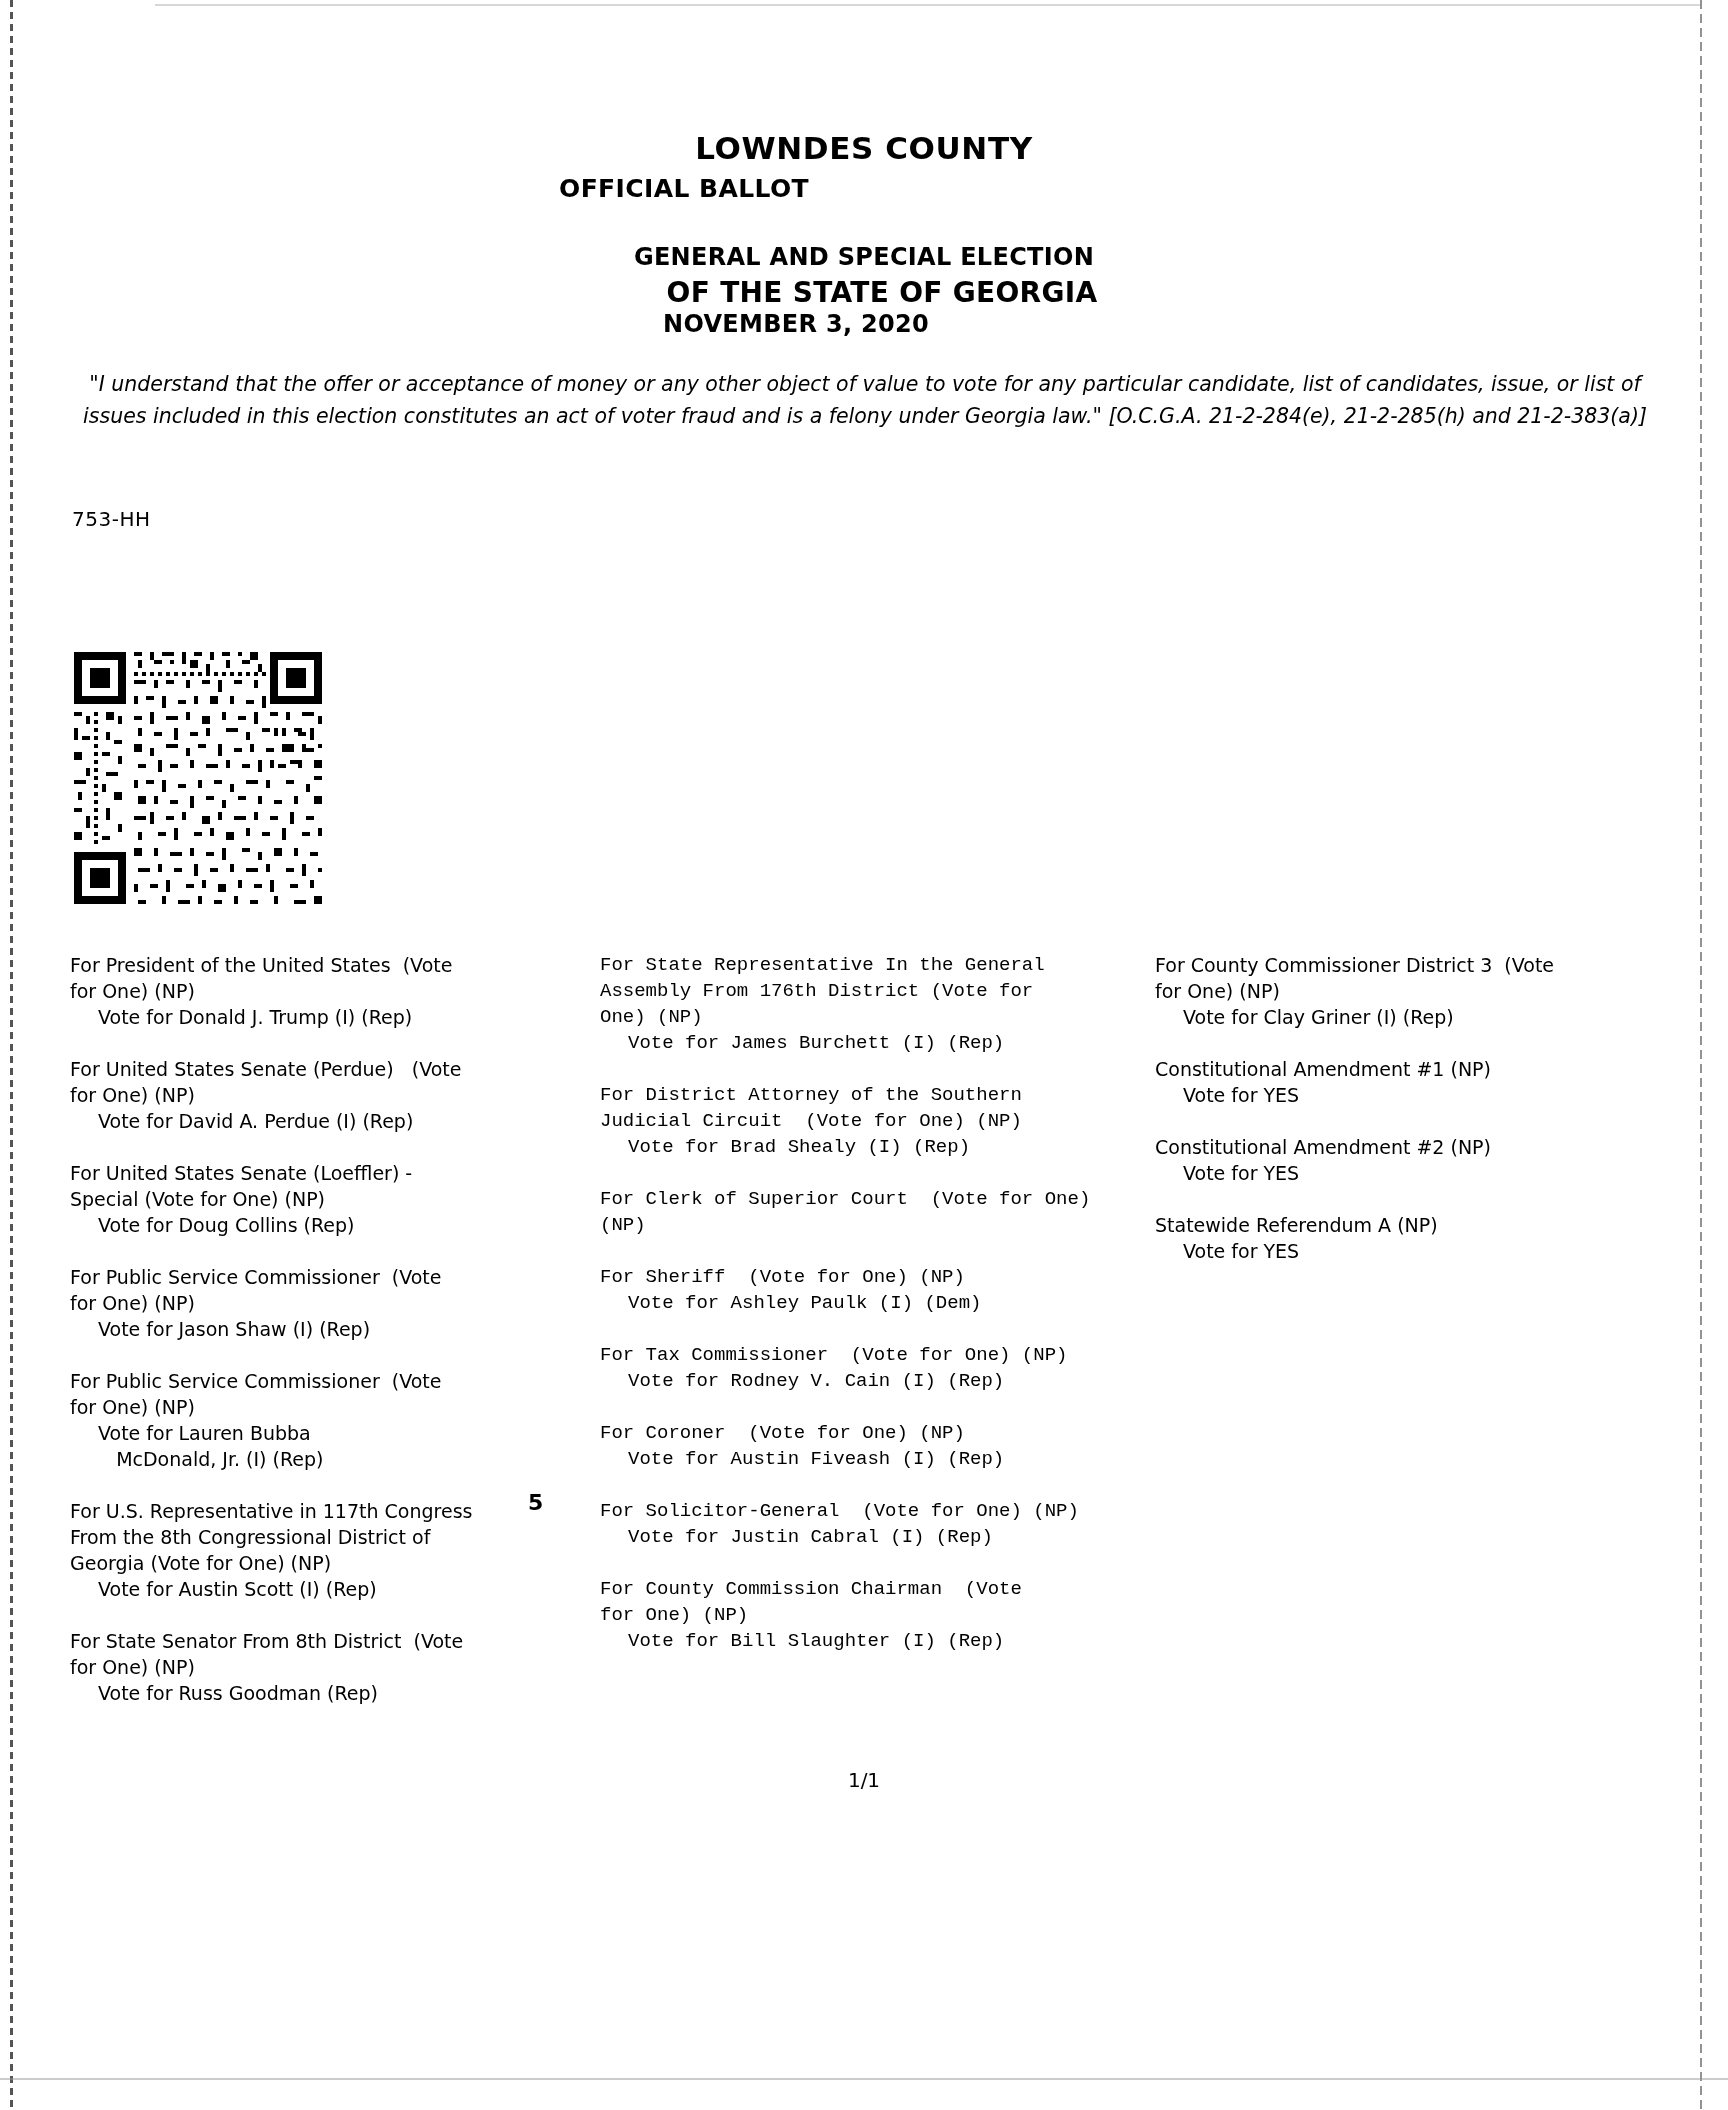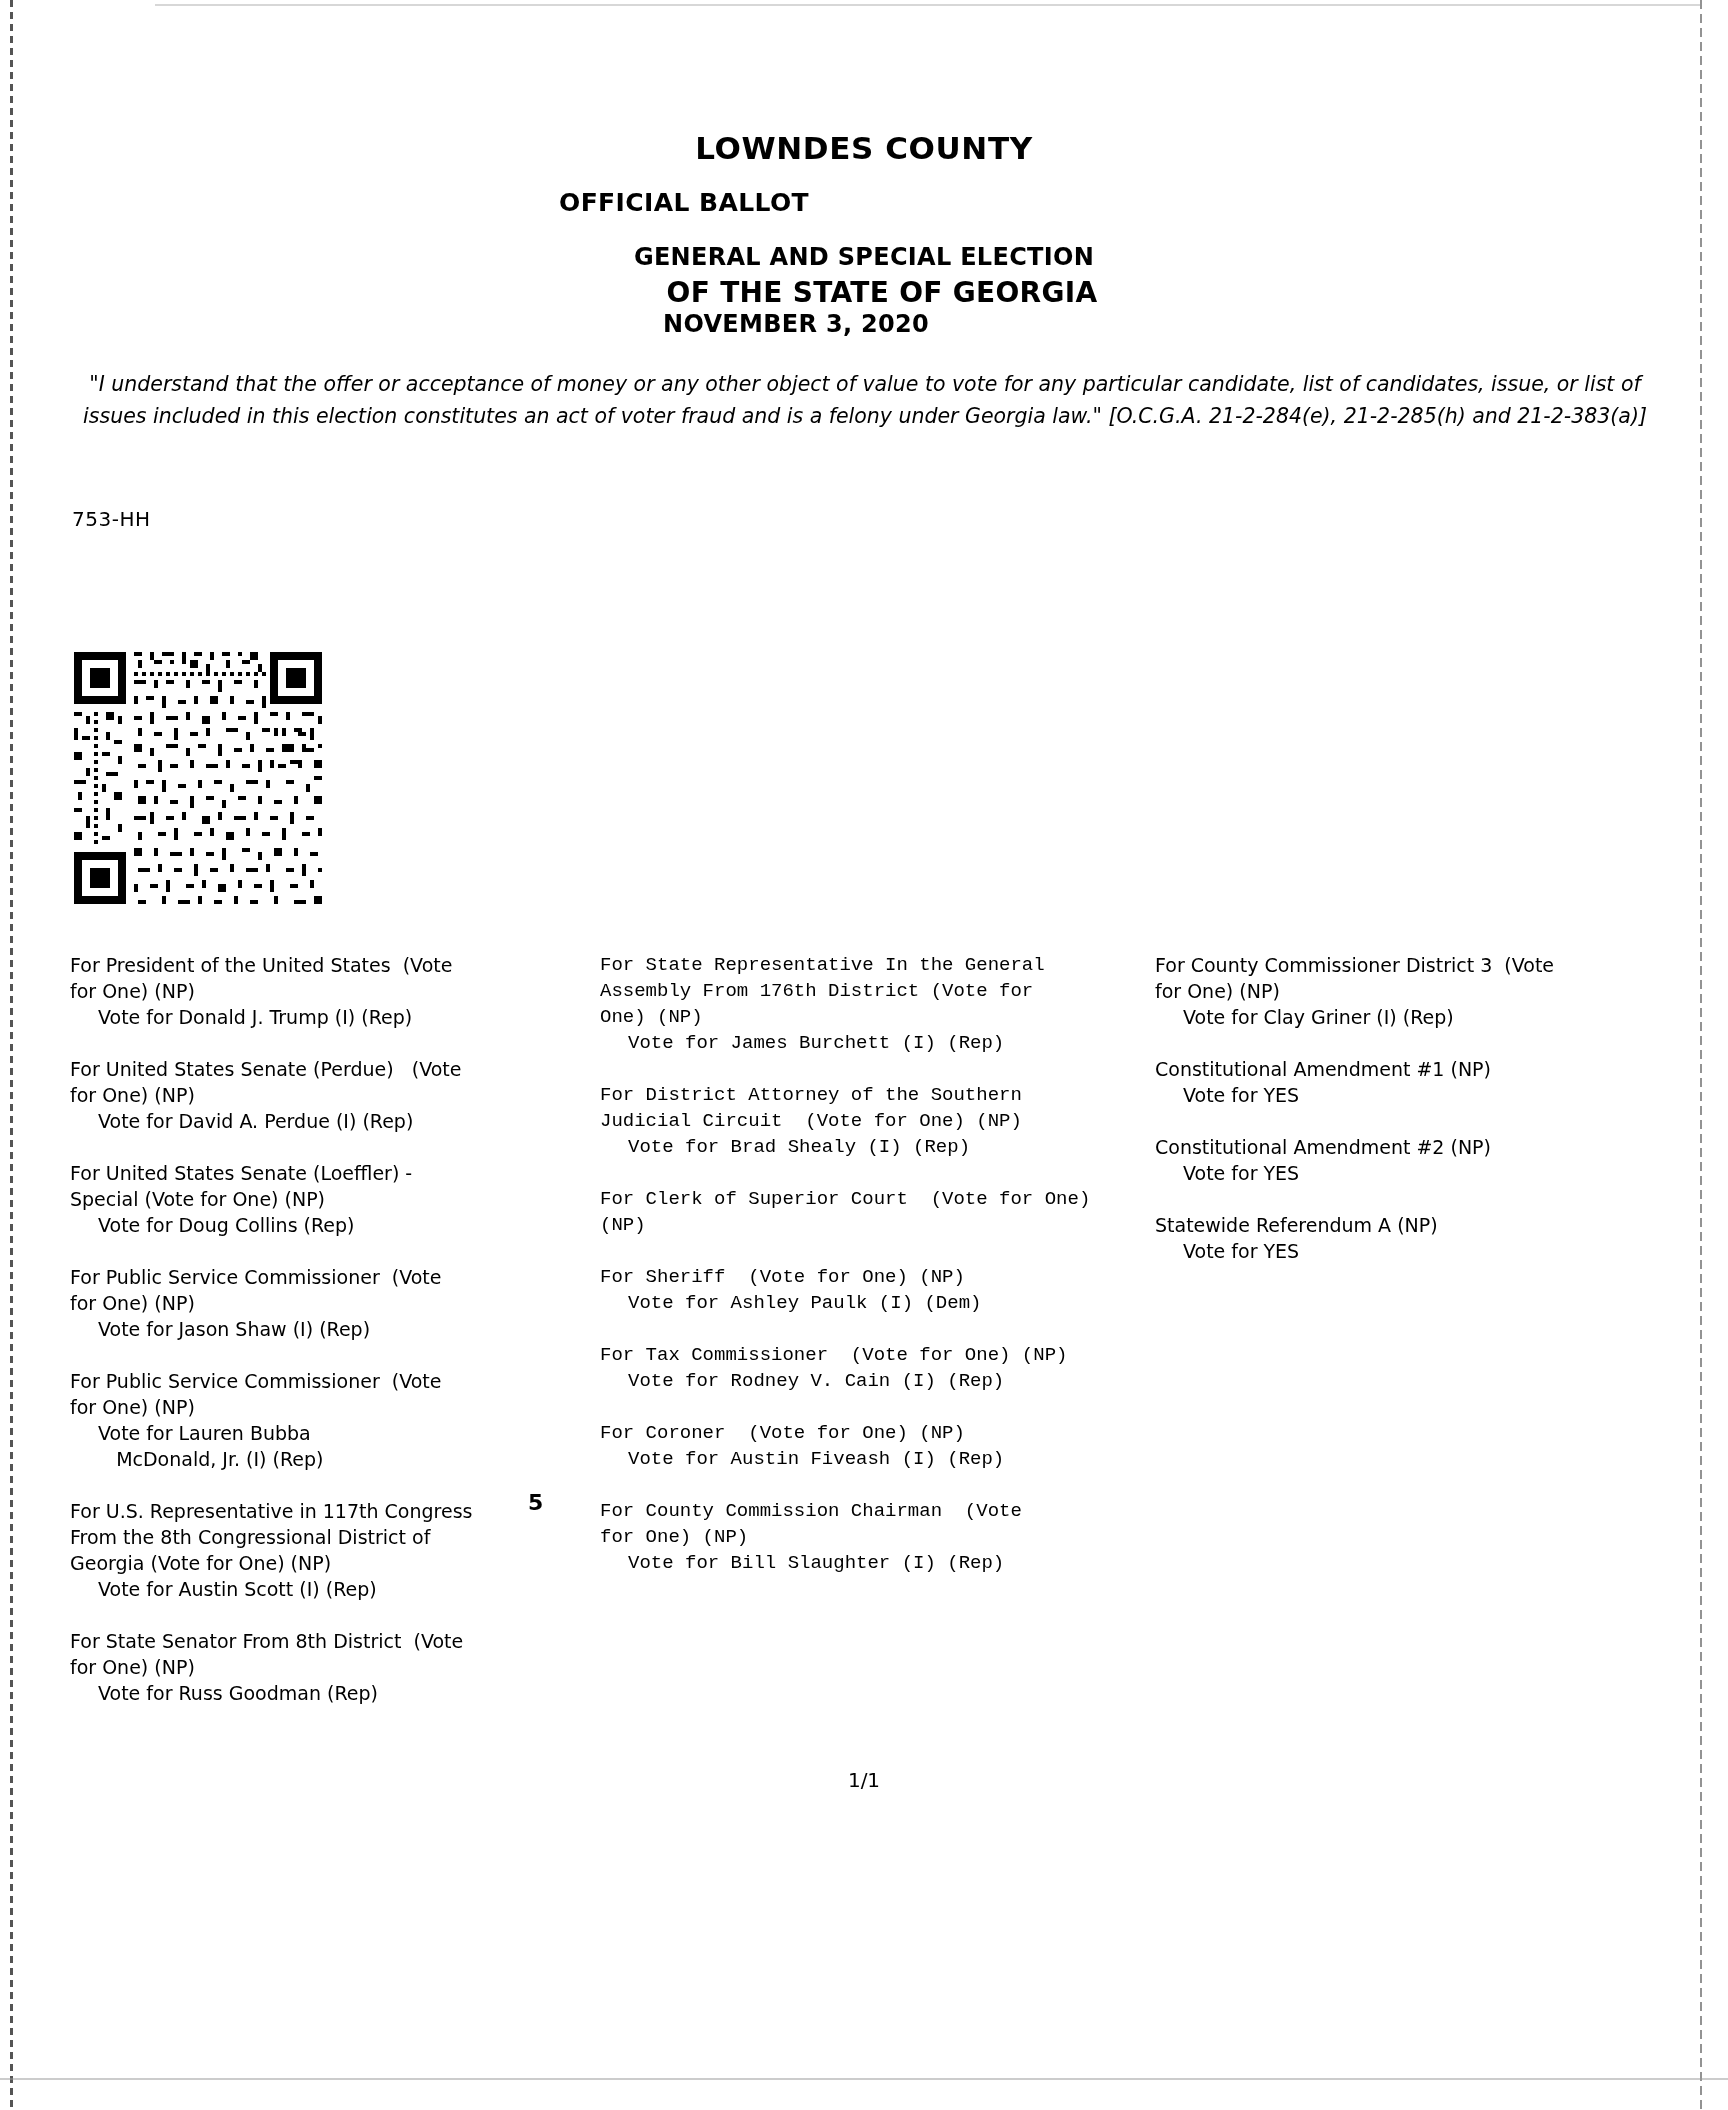--- a/index.html
+++ b/index.html
@@ -66,21 +66,21 @@
   }
   #title-county {
     position: absolute;
     left: 0; top: 130px;
     width: 1728px;
     font-size: 31px;
     letter-spacing: 0.6px;
   }
   #title-official {
     position: absolute;
-    left: 0; top: 188px;
+    left: 0; top: 174px;
     width: 1368px;
     font-size: 25px;
     letter-spacing: 0.4px;
   }
   #title-election-1 {
     position: absolute;
     left: 0; top: 243px;
     width: 1728px;
     font-size: 24px;
     letter-spacing: 0.3px;
@@ -509,20 +509,24 @@
     </div>
     <div class="contest">
       <div class="contest-title">For Tax Commissioner  (Vote for One) (NP)</div>
       <div class="contest-choice">Vote for Rodney V. Cain (I) (Rep)</div>
     </div>
     <div class="contest">
       <div class="contest-title">For Coroner  (Vote for One) (NP)</div>
       <div class="contest-choice">Vote for Austin Fiveash (I) (Rep)</div>
     </div>
     <div class="contest">
+      <div class="contest-title">For Solicitor-General  (Vote for One) (NP)</div>
+      <div class="contest-choice">Vote for Justin Cabral (I) (Rep)</div>
+    </div>
+    <div class="contest">
       <div class="contest-title">For County Commission Chairman  (Vote
 for One) (NP)</div>
       <div class="contest-choice">Vote for Bill Slaughter (I) (Rep)</div>
     </div>
   </div>
 
   <div class="col" id="column-3">
     <div class="contest">
       <div class="contest-title">For County Commissioner District 3  (Vote
 for One) (NP)</div>

